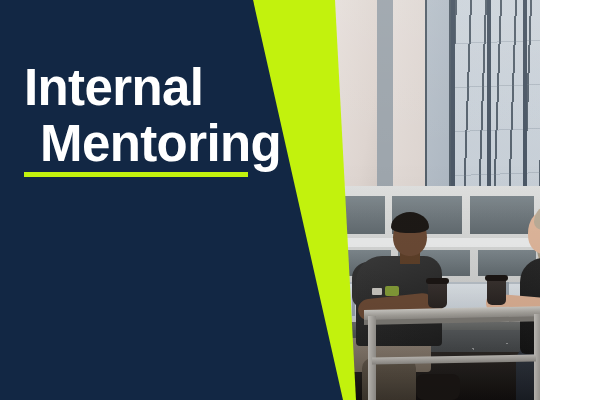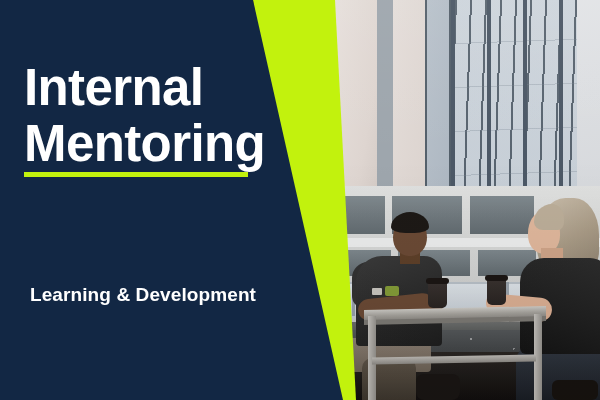--- a/index.html
+++ b/index.html
@@ -3,21 +3,21 @@
 <meta charset="utf-8">
 <title>Internal Mentoring Program</title>
 <style>
   html, body {
     margin: 0;
     padding: 0;
     background: #ffffff;
   }
   #banner {
     position: relative;
-    width: 600px;
+    width: 540px;
     height: 400px;
     overflow: hidden;
     font-family: "Liberation Sans", sans-serif;
     background: #a16207;
     -webkit-font-smoothing: antialiased;
   }
 
   
   #photo-layer {
     position: absolute;
@@ -333,21 +333,21 @@
   }
   .headline {
     margin: 0;
     color: #ffffff;
     font-size: 51px;
     font-weight: 700;
     letter-spacing: -0.6px;
     line-height: 56px;
   }
   #line-internal { position: absolute; top: 60px; left: 0; }
-  #line-mentoring { position: absolute; top: 116px; left: 0; }
+  #line-mentoring { position: absolute; top: 116px; left: 16px; }
   #line-program  { position: absolute; top: 186px; left: 0; }
 
   #headline-underline {
     position: absolute;
     left: 0;
     top: 172px;
     width: 224px;
     height: 5px;
     background: #c2f20d;
   }
@@ -447,16 +447,15 @@
   <div id="navy-panel"></div>
 
   <div id="text-block">
     <h1 class="headline" id="line-internal">Internal</h1>
 
     <h1 class="headline" id="line-mentoring">Mentoring</h1>
 
     <div id="headline-underline"></div>
 
 
-    <p id="subtitle">Learning &amp; Development</p>
   </div>
 
 </div>
 
 </body></html>

